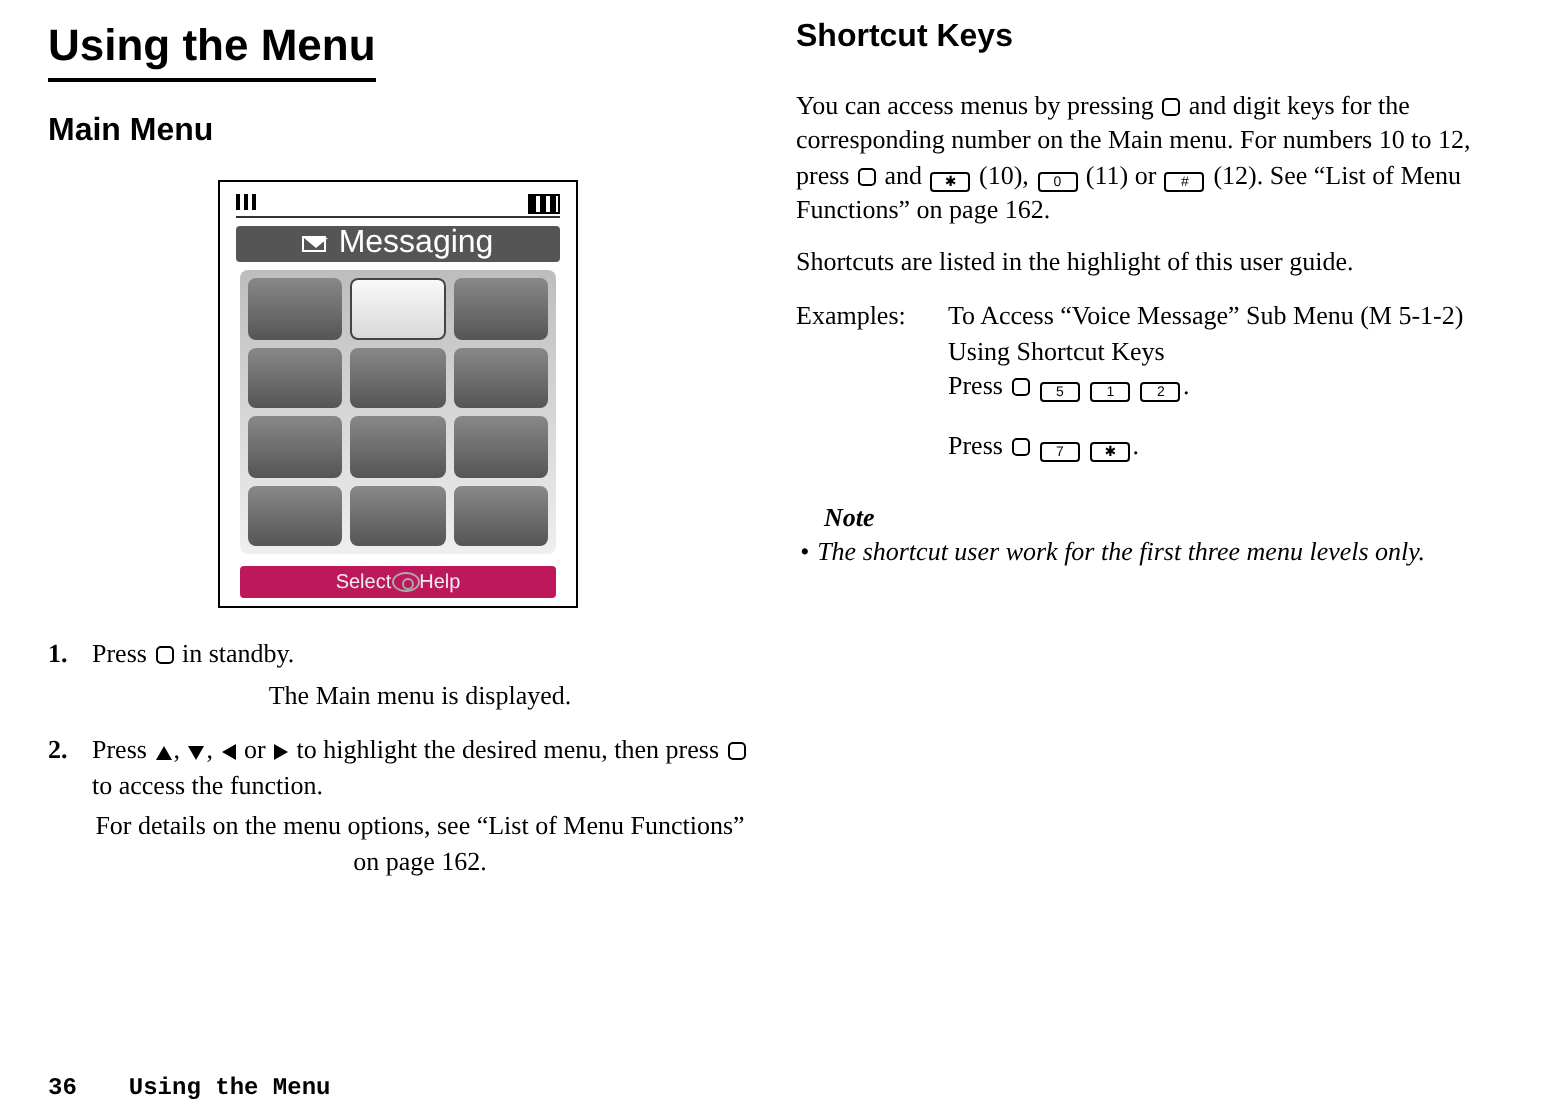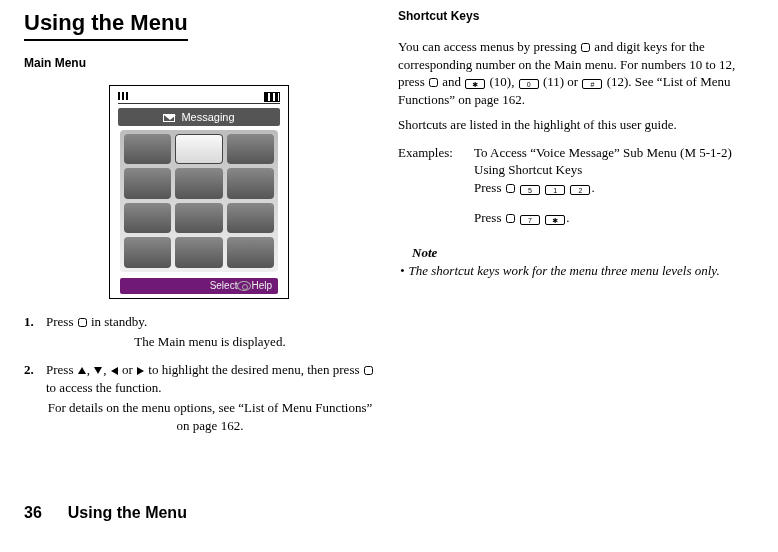--- a/index.html
+++ b/index.html
@@ -26,21 +26,21 @@
       font-weight: bold;
       font-size: 22px;
       border-bottom: 2px solid #000;
       display: inline-block;
       padding-bottom: 1px;
       margin-bottom: 14px;
     }
     h2 {
       font-family: Arial, Helvetica, sans-serif;
       font-weight: bold;
-      font-size: 12px;
+      font-size: 16px;
       margin-bottom: 14px;
     }
     .phone-figure {
       width: 180px;
       height: 214px;
       margin: 0 auto 14px auto;
       background: #fff;
       border: 1px solid #000;
       position: relative;
       overflow: hidden;
@@ -64,21 +64,21 @@
       border: 1px solid #000;
       background: repeating-linear-gradient(90deg,#000 0 3px,transparent 3px 5px);
     }
     .msgbar {
       position: absolute;
       top: 22px; left: 8px; right: 8px; height: 18px;
       background: #555;
       border-radius: 2px;
       color: #fff;
       font-family: Arial, sans-serif;
-      font-size: 11px;
+      font-size: 16px;
       text-align: center;
       line-height: 18px;
     }
     .msgbar .env {
       display: inline-block;
       width: 12px; height: 8px;
       border: 1px solid #fff;
       margin-right: 6px;
       vertical-align: middle;
       position: relative;
@@ -106,26 +106,26 @@
       border-radius: 4px;
     }
     .appicon.sel {
       background: linear-gradient(#fafafa,#d8d8d8);
       box-shadow: inset 0 0 0 1px #444;
     }
     .softkeys {
       position: absolute;
       bottom: 4px; left: 10px; right: 10px; height: 16px;
       display: flex;
-      justify-content: flex-end;
+      justify-content: center;
       align-items: center;
       font-family: Arial, sans-serif;
       font-size: 10px;
       color: #eee;
-      background: #701a75;
+      background: #be185d;
       border-radius: 2px;
       padding: 0 6px;
     }
     .softkeys .center {
       width: 14px; height: 10px;
       border: 1px solid #aaa;
       border-radius: 50%;
       position: relative;
     }
     .softkeys .center::after {
@@ -209,24 +209,24 @@
       padding-left: 10px;
       text-indent: -8px;
     }
     .note-body::before {
       content: "•";
       margin-right: 4px;
     }
     .footer {
       position: absolute;
       left: 24px;
-      bottom: 28px;
-      font-family: Liberation Sans, sans-serif;
-      font-weight: bold;
-      font-size: 16px;
+      bottom: 0;
+      font-family: Liberation Mono, monospace;
+      font-weight: bold;
+      font-size: 12px;
     }
     .footer .pnum {
       margin-right: 26px;
     }
     .para { margin-bottom: 8px; }
   </style>
 </head>
 <body>
 
 <div class="page">
@@ -293,19 +293,19 @@
         </div>
         <div>
           <div>
             <span>Press </span><span class="key-square"></span> <span class="key-wide">7</span> <span class="key-wide">✱</span><span>.</span>
           </div>
         </div>
       </div>
     </div>
 
     <div class="note-head">Note</div>
-    <div class="note-body">The shortcut keys work for the menu three menu levels only.</div>
+    <div class="note-body">The shortcut user work for the first three menu levels only.</div>
   </div>
 </div>
 
 <div class="footer">
   <span class="pnum">36</span><span>Using the Menu</span>
 </div>
 
 </body></html>

